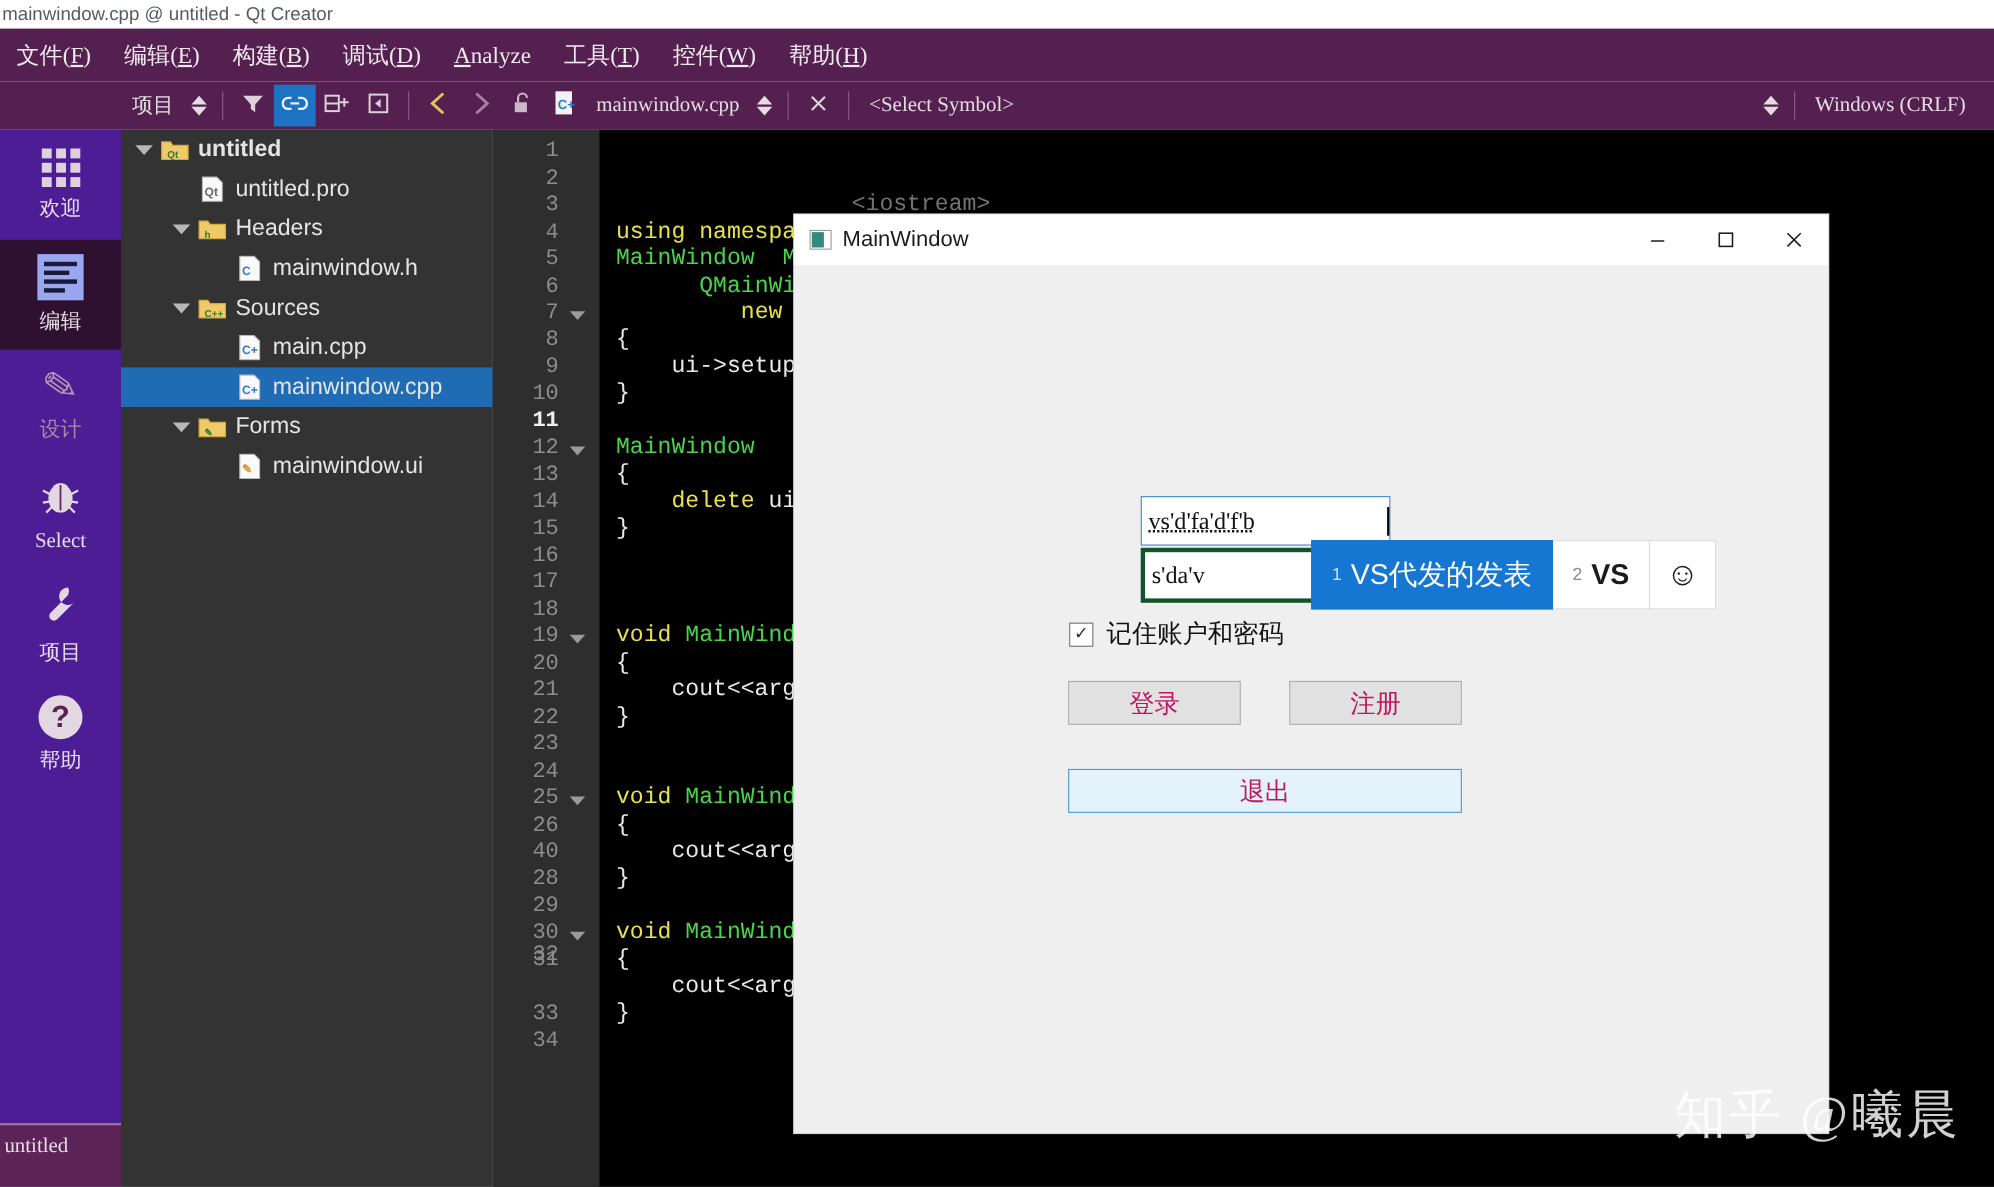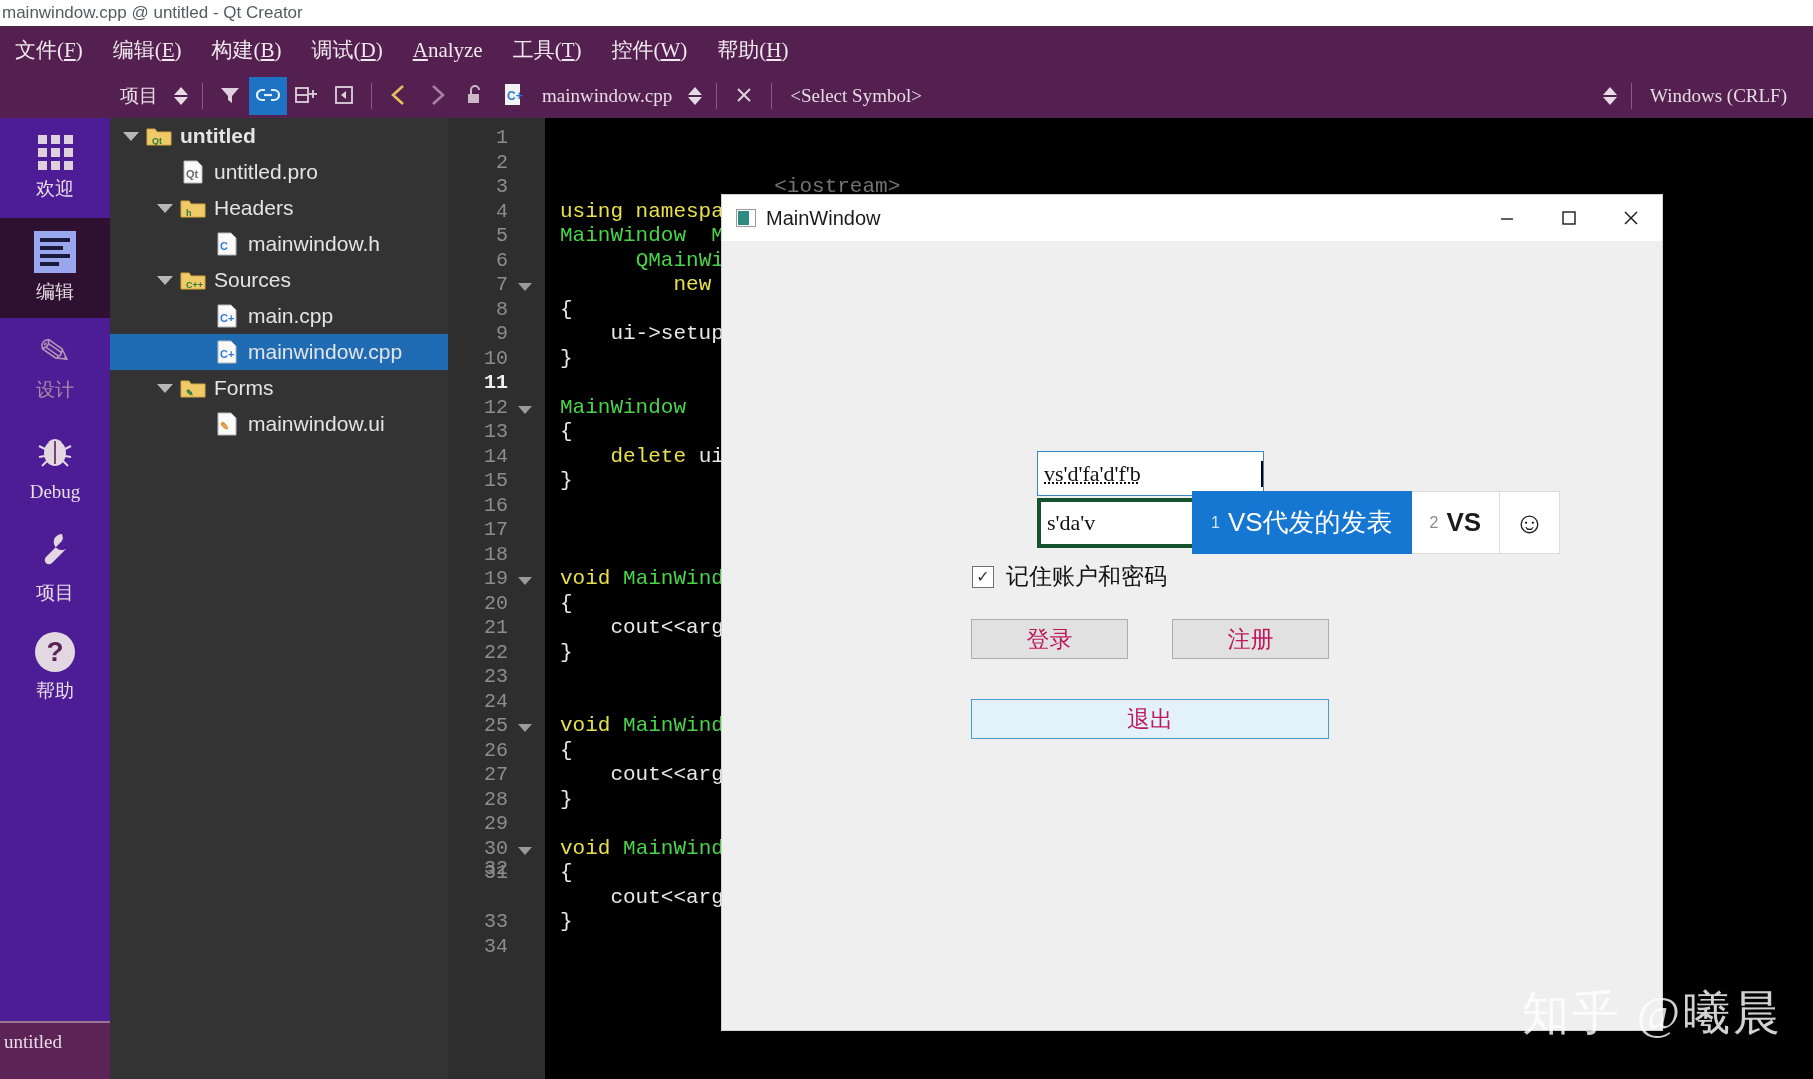--- a/index.html
+++ b/index.html
@@ -377,21 +377,21 @@
           <path d="M13,9 q7,-6 14,0" fill="#e3d7e2"></path>
           <line x1="20" y1="8" x2="20" y2="31" stroke="#5c2357" stroke-width="1.6"></line>
           <line x1="4" y1="13" x2="10" y2="16" stroke="#e3d7e2" stroke-width="2"></line>
           <line x1="36" y1="13" x2="30" y2="16" stroke="#e3d7e2" stroke-width="2"></line>
           <line x1="4" y1="24" x2="10" y2="23" stroke="#e3d7e2" stroke-width="2"></line>
           <line x1="36" y1="24" x2="30" y2="23" stroke="#e3d7e2" stroke-width="2"></line>
           <line x1="7" y1="33" x2="12" y2="28" stroke="#e3d7e2" stroke-width="2"></line>
           <line x1="33" y1="33" x2="28" y2="28" stroke="#e3d7e2" stroke-width="2"></line>
         </svg>
       </span>
-      <span class="mode-label">Debug</span>
+      <span class="mode-label">Select</span>
     </div>
     <div class="mode">
       <span class="wrench-icon">
         <svg width="38" height="38" viewBox="0 0 38 38">
           <path d="M26,4 a8,8 0 1 0 6,13 l-16,16 a4,4 0 0 1 -6,-6 l16,-16 a8,8 0 0 0 0,-7 z" fill="#e3d7e2"></path>
         </svg>
       </span>
       <span class="mode-label">项目</span>
     </div>
     <div class="mode">
@@ -556,21 +556,21 @@
         <div class="cl" style="top: 522.5px; left: 112px;"><span class="k-pln">}</span></div>
         <div class="ln" style="top: 547px;">23</div>
         <div class="cl" style="top: 547px; left: 112px;"><span class="k-pln"></span></div>
         <div class="ln" style="top: 571.5px;">24</div>
         <div class="cl" style="top: 571.5px; left: 112px;"><span class="k-pln"></span></div>
         <div class="ln" style="top: 596px;">25</div>
         <div class="fold-tri" style="top: 606px;"></div>
         <div class="cl" style="top: 596px; left: 112px;"><span class="k-kw">void</span> <span class="k-type">MainWindow</span>::on_pushButton_2_clicked()</div>
         <div class="ln" style="top: 620.5px;">26</div>
         <div class="cl" style="top: 620.5px; left: 112px;"><span class="k-pln">{</span></div>
-        <div class="ln" style="top: 645px;">27</div>
+        <div class="ln" style="top: 645px;">40</div>
         <div class="cl" style="top: 645px; left: 112px;"><span class="k-pln">    cout&lt;&lt;arg&lt;&lt;endl;</span></div>
         <div class="ln" style="top: 669.5px;">28</div>
         <div class="cl" style="top: 669.5px; left: 112px;"><span class="k-pln">}</span></div>
         <div class="ln" style="top: 694px;">29</div>
         <div class="cl" style="top: 694px; left: 112px;"><span class="k-pln"></span></div>
         <div class="ln" style="top: 718.5px;">30</div>
         <div class="fold-tri" style="top: 728.5px;"></div>
         <div class="cl" style="top: 718.5px; left: 112px;"><span class="k-kw">void</span> <span class="k-type">MainWindow</span>::on_pushButton_3_clicked()</div>
         <div class="ln" style="top: 743px;">31</div>
         <div class="cl" style="top: 743px; left: 112px;"><span class="k-pln">{</span></div>

